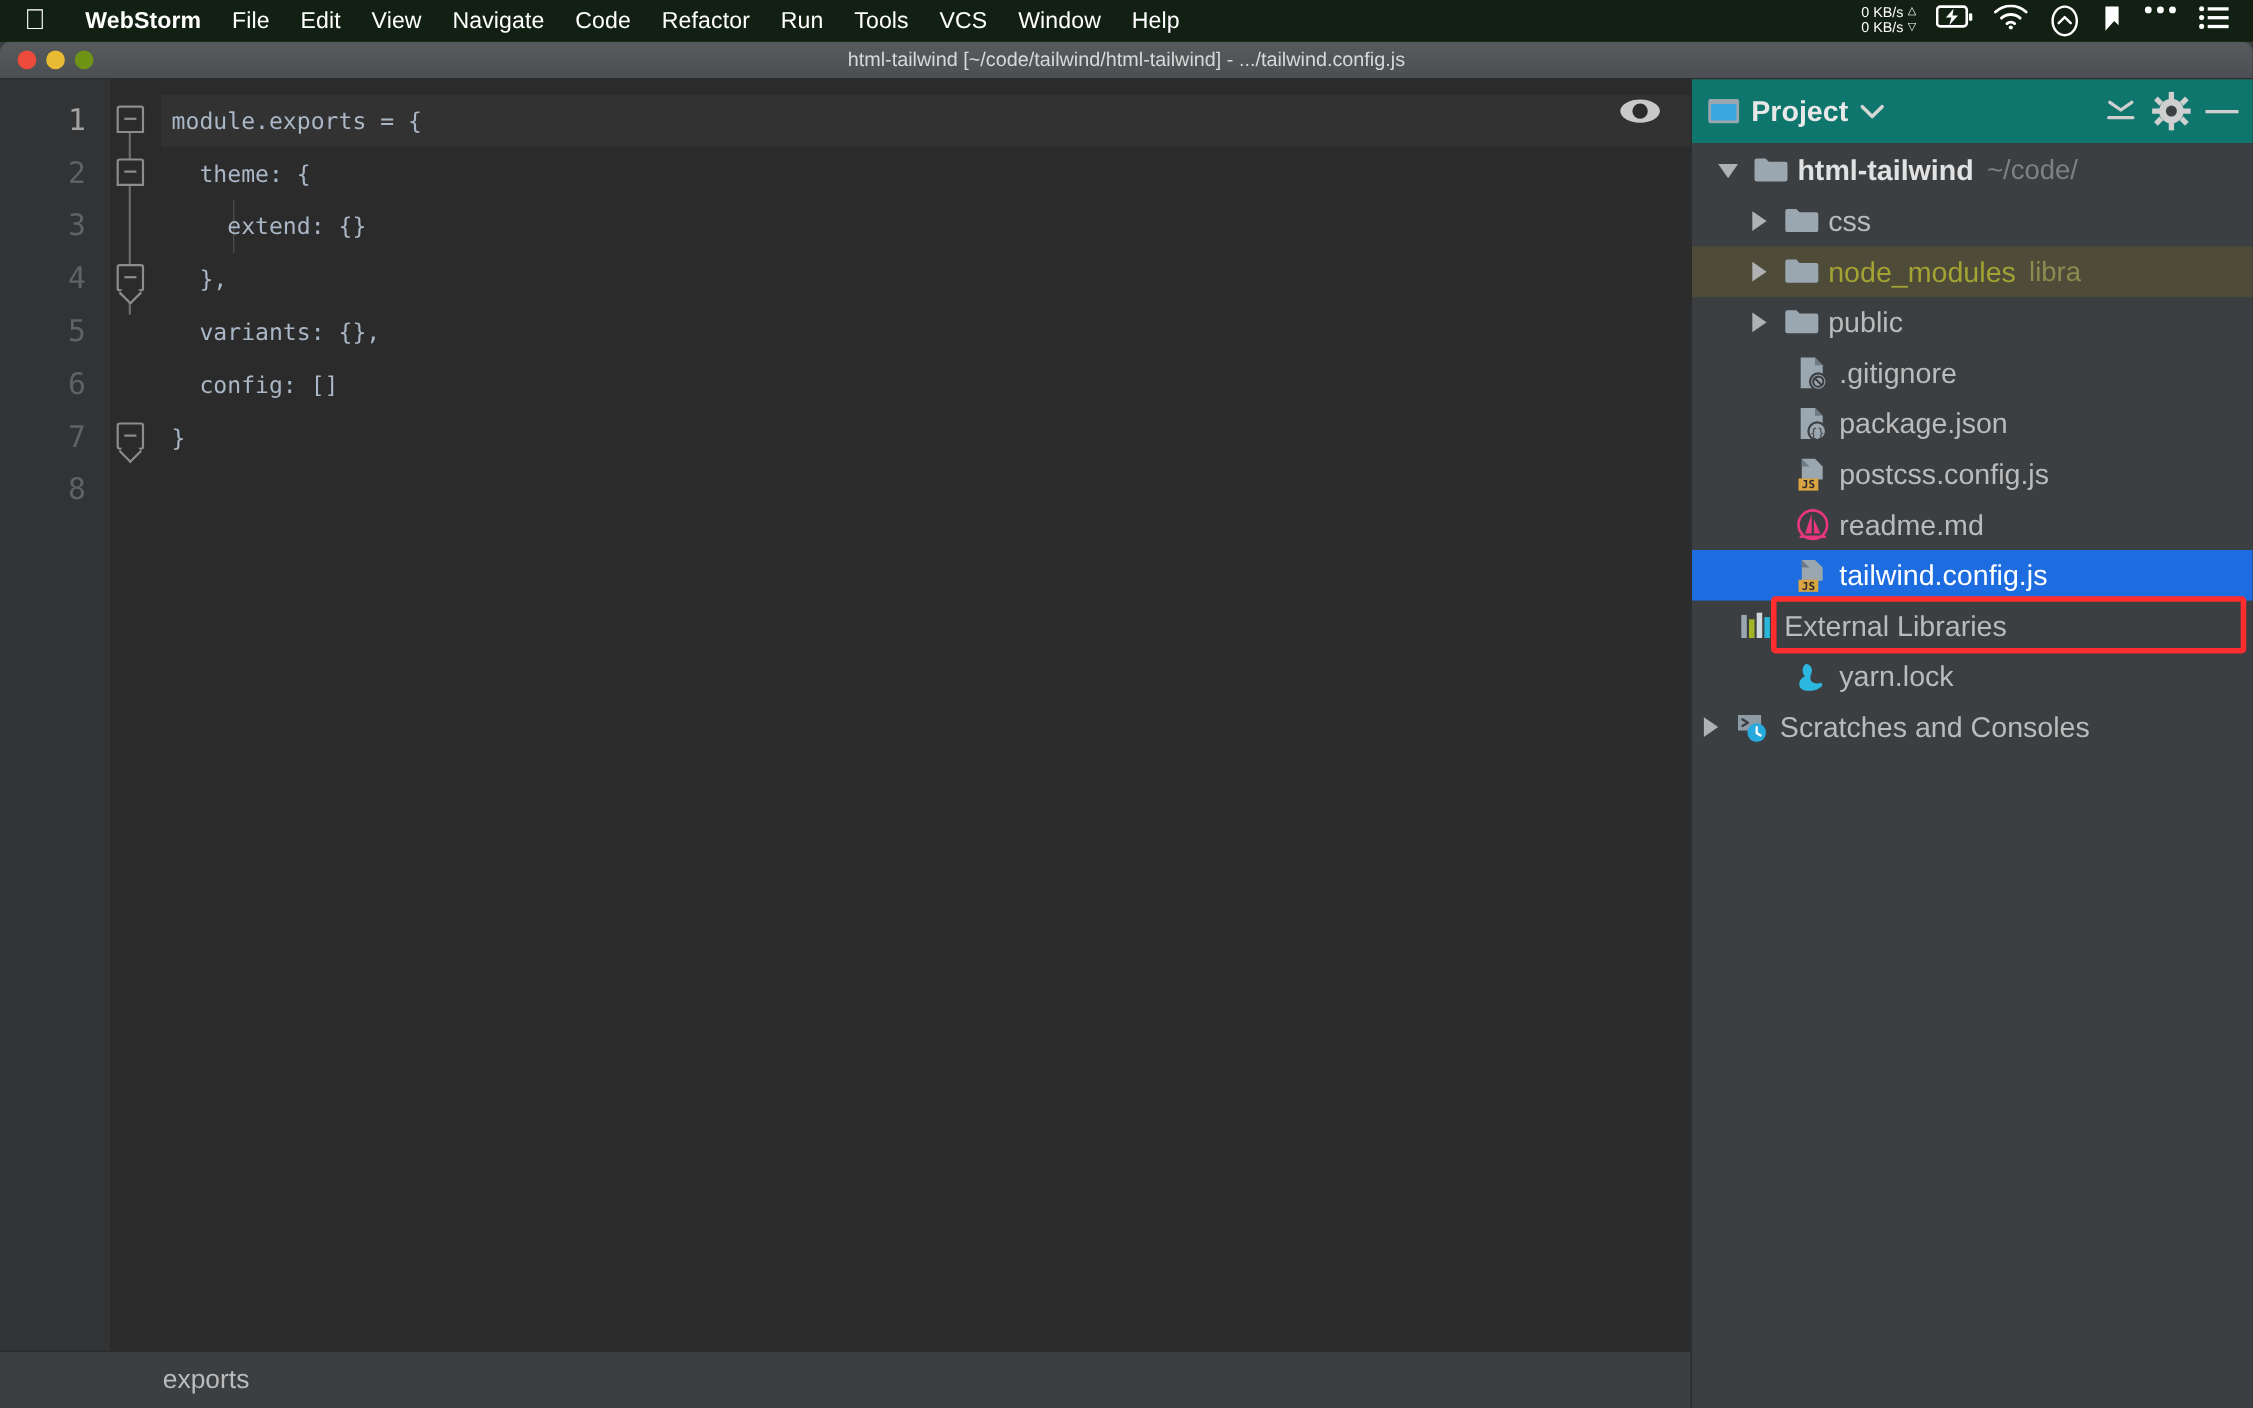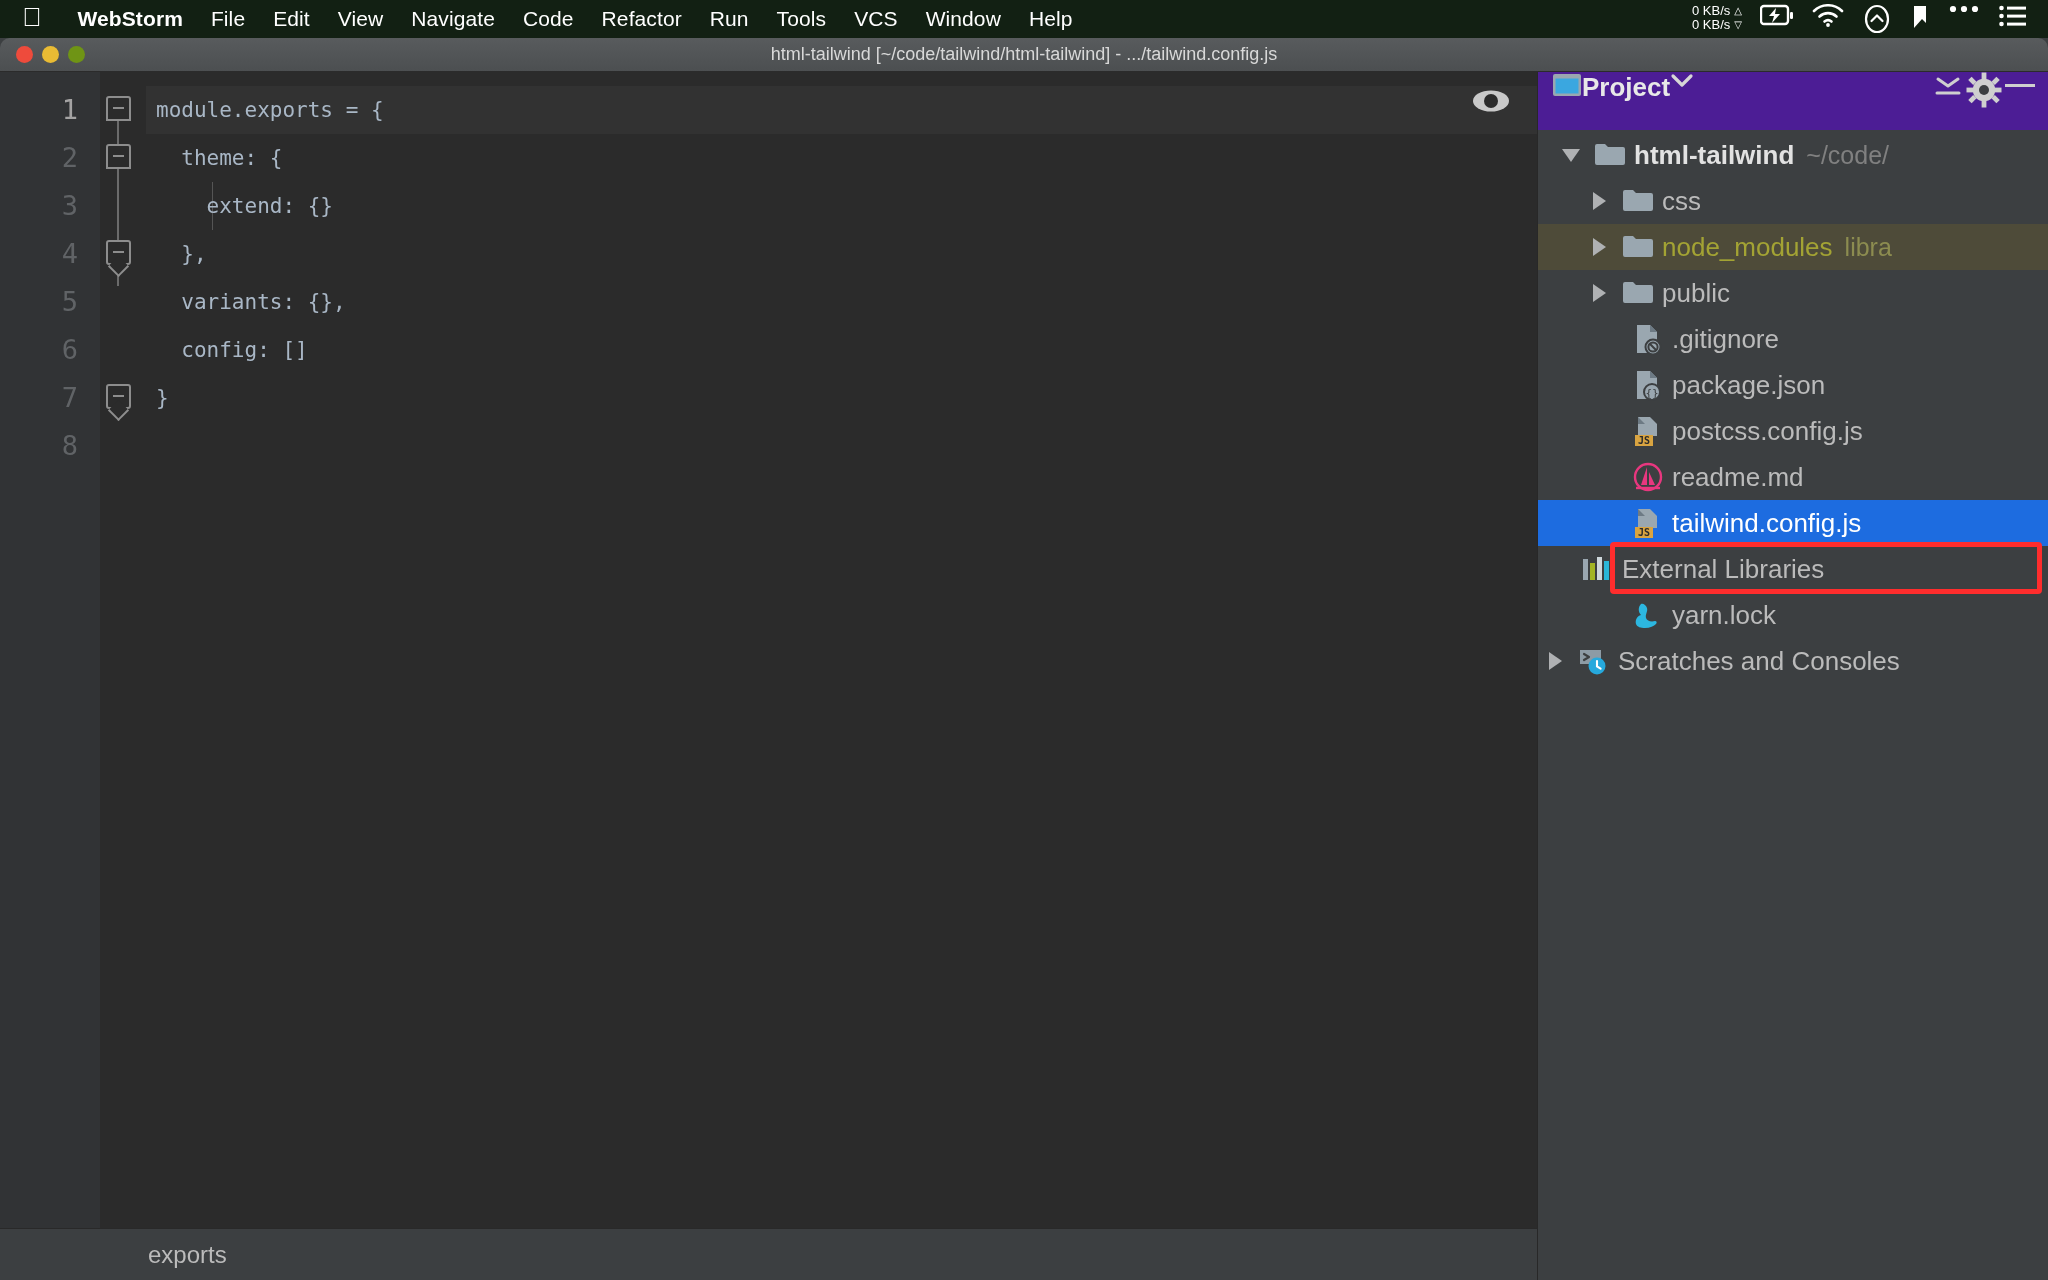--- a/index.html
+++ b/index.html
@@ -180,23 +180,24 @@
   
   #project-pane {
     width:511px; height:1208px;
     background:#3c3f41;
     border-left:1px solid #282828;
     display:flex; flex-direction:column;
     position:relative; overflow:hidden;
   }
   #project-header {
     height:58px; flex:0 0 58px;
-    display:flex; align-items:flex-start;
+    display:flex; align-items:center;
     padding:0 10px 0 14px;
-    background:#4c1d95;
+    background:#0f766e;
+    gap:10px;
   }
   #project-header .ph-title {
     font-size:26px; color:#e8e8e8; font-weight:bold;
     white-space:nowrap;
   }
   #project-header .ph-spacer { flex:1 1 auto; }
   .ph-btn { display:flex; align-items:center; justify-content:center; cursor:default; }
 
   #tree {
     flex:1 1 auto; overflow:hidden;

